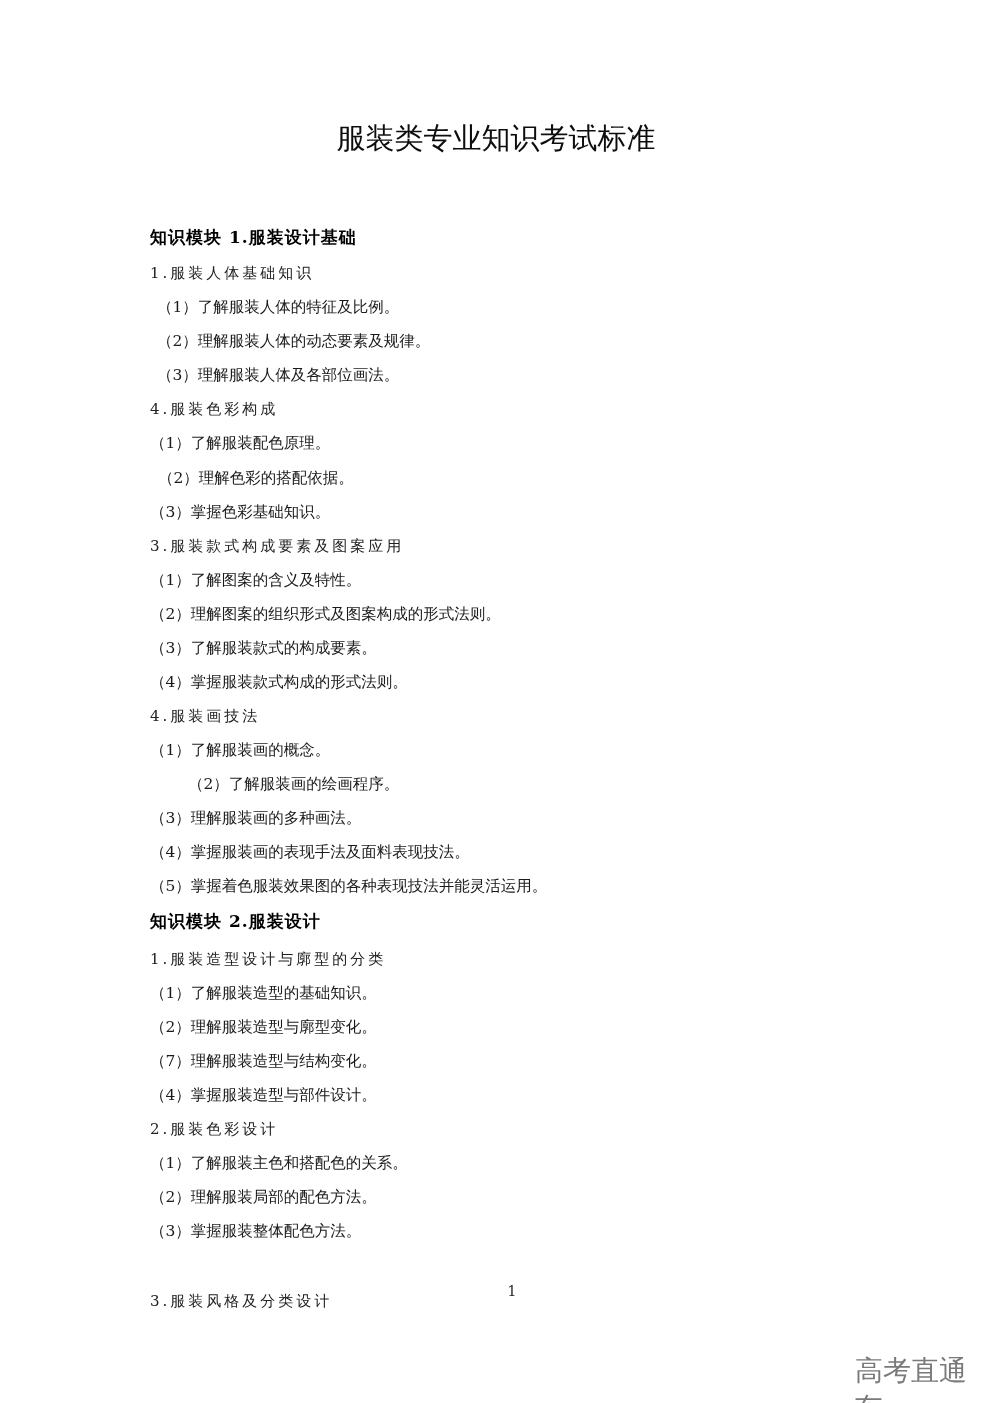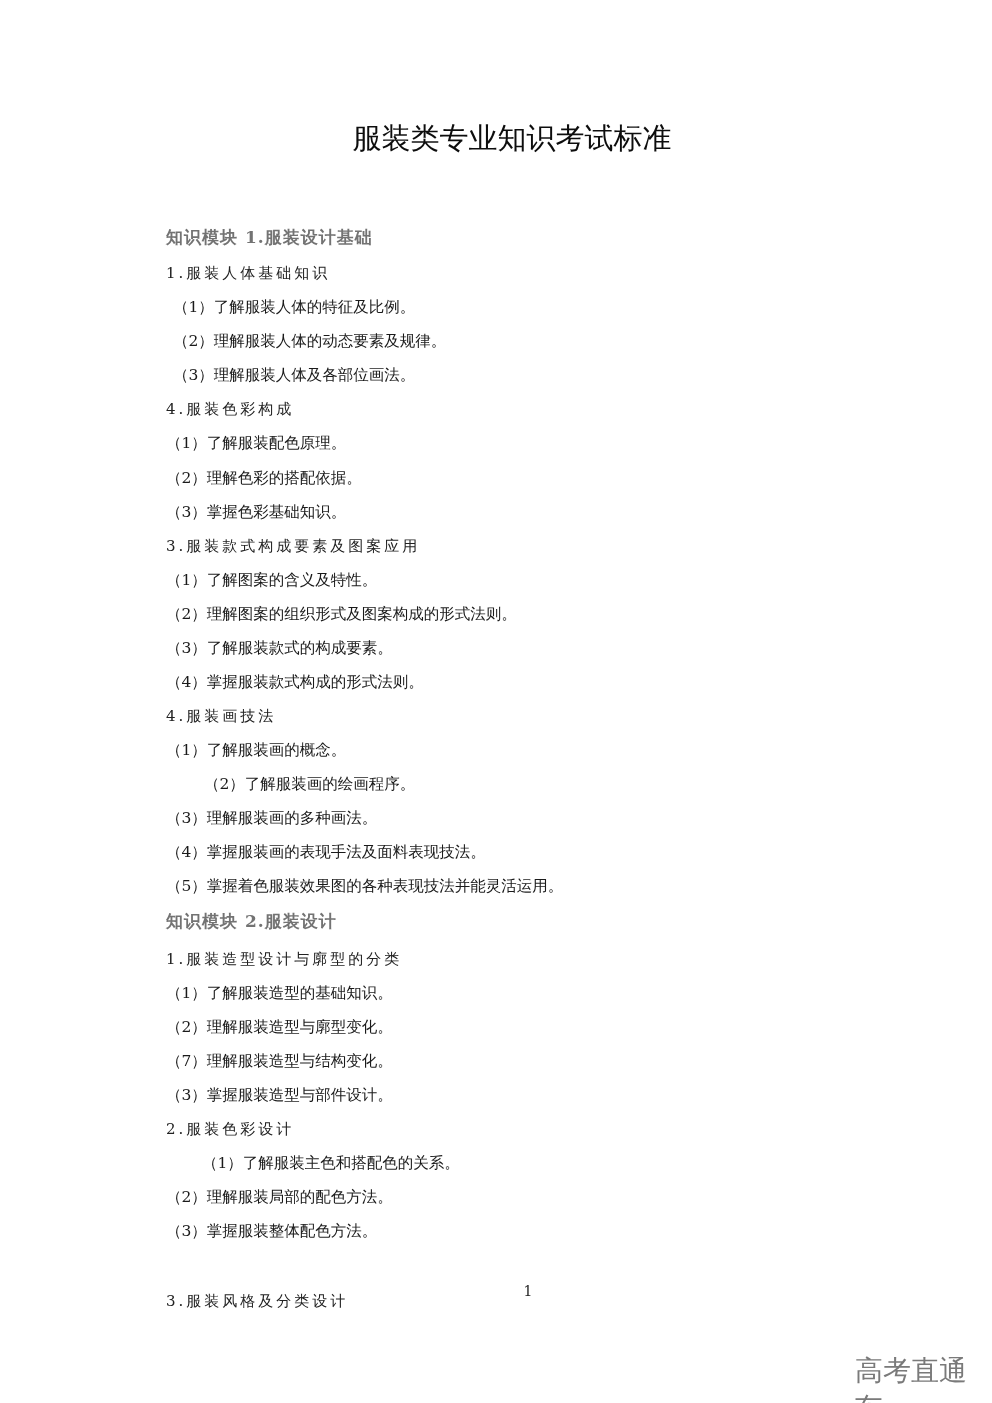--- a/index.html
+++ b/index.html
@@ -9,21 +9,21 @@
     }
     body {
       width: 992px;
       height: 1403px;
       position: relative;
       overflow: hidden;
       color: #111111;
     }
     .page {
       position: absolute;
-      left: 16px;
+      left: 0;
       top: 0;
       width: 812px;
       height: 1403px;
     }
     .title {
       position: absolute;
       left: 0;
       width: 992px;
       top: 118px;
       text-align: center;
@@ -49,21 +49,21 @@
       white-space: nowrap;
       font-family: "DejaVu Serif", serif;
       font-size: 15.5px;
       line-height: 22px;
       color: #1a1a1a;
     }
     .module {
       font-family: "DejaVu Serif", serif;
       font-weight: bold;
       font-size: 17px;
-      color: #737373;
+      color: #000000;
       letter-spacing: 1px;
     }
     .subhead {
       letter-spacing: 3px;
       color: #222222;
       font-size: 15px;
     }
     .item.indent {
       left: 157px;
     }
@@ -93,41 +93,41 @@
 <div class="page">
   <div class="title">服装类专业知识考试标准</div>
   <div id="lines">
       <div class="line module" style="top: 226px;">知识模块 1.服装设计基础</div>
       <div class="line subhead" style="top: 262px;">1.服装人体基础知识</div>
       <div class="line item indent" style="top: 296px;">（1）了解服装人体的特征及比例。</div>
       <div class="line item indent" style="top: 330px;">（2）理解服装人体的动态要素及规律。</div>
       <div class="line item indent" style="top: 364px;">（3）理解服装人体及各部位画法。</div>
       <div class="line subhead" style="top: 398px;">4.服装色彩构成</div>
       <div class="line item" style="top: 432px;">（1）了解服装配色原理。</div>
-      <div class="line item" style="top: 467px;">（2）理解色彩的搭配依据。</div>
+      <div class="line item" style="top: 467px; margin-left: 8px;">（2）理解色彩的搭配依据。</div>
       <div class="line item" style="top: 501px;">（3）掌握色彩基础知识。</div>
       <div class="line subhead" style="top: 535px;">3.服装款式构成要素及图案应用</div>
       <div class="line item" style="top: 569px;">（1）了解图案的含义及特性。</div>
       <div class="line item" style="top: 603px; text-align: center;">（2）理解图案的组织形式及图案构成的形式法则。</div>
       <div class="line item" style="top: 637px; text-align: right;">（3）了解服装款式的构成要素。</div>
       <div class="line item" style="top: 671px;">（4）掌握服装款式构成的形式法则。</div>
       <div class="line subhead" style="top: 705px;">4.服装画技法</div>
       <div class="line item" style="top: 739px;">（1）了解服装画的概念。</div>
       <div class="line item" style="top: 773px; margin-left: 38px;">（2）了解服装画的绘画程序。</div>
       <div class="line item" style="top: 807px;">（3）理解服装画的多种画法。</div>
       <div class="line item" style="top: 841px;">（4）掌握服装画的表现手法及面料表现技法。</div>
       <div class="line item" style="top: 875px;">（5）掌握着色服装效果图的各种表现技法并能灵活运用。</div>
       <div class="line module" style="top: 910px;">知识模块 2.服装设计</div>
       <div class="line subhead" style="top: 948px;">1.服装造型设计与廓型的分类</div>
       <div class="line item" style="top: 982px;">（1）了解服装造型的基础知识。</div>
       <div class="line item" style="top: 1016px;">（2）理解服装造型与廓型变化。</div>
       <div class="line item" style="top: 1050px;">（7）理解服装造型与结构变化。</div>
-      <div class="line item" style="top: 1084px;">（3）掌握服装造型与部件设计。</div>
+      <div class="line item" style="top: 1084px;">（4）掌握服装造型与部件设计。</div>
       <div class="line subhead" style="top: 1118px;">2.服装色彩设计</div>
-      <div class="line item" style="top: 1152px; margin-left: 36px;">（1）了解服装主色和搭配色的关系。</div>
+      <div class="line item" style="top: 1152px;">（1）了解服装主色和搭配色的关系。</div>
       <div class="line item" style="top: 1186px;">（2）理解服装局部的配色方法。</div>
       <div class="line item" style="top: 1220px;">（3）掌握服装整体配色方法。</div>
       <div class="line subhead" style="top: 1254px; margin-top: 36px;">3.服装风格及分类设计</div>
     </div>
   <div class="page-number">1</div>
 </div>
 
 <div class="watermark">高考直通车</div>
 
 </body></html>

